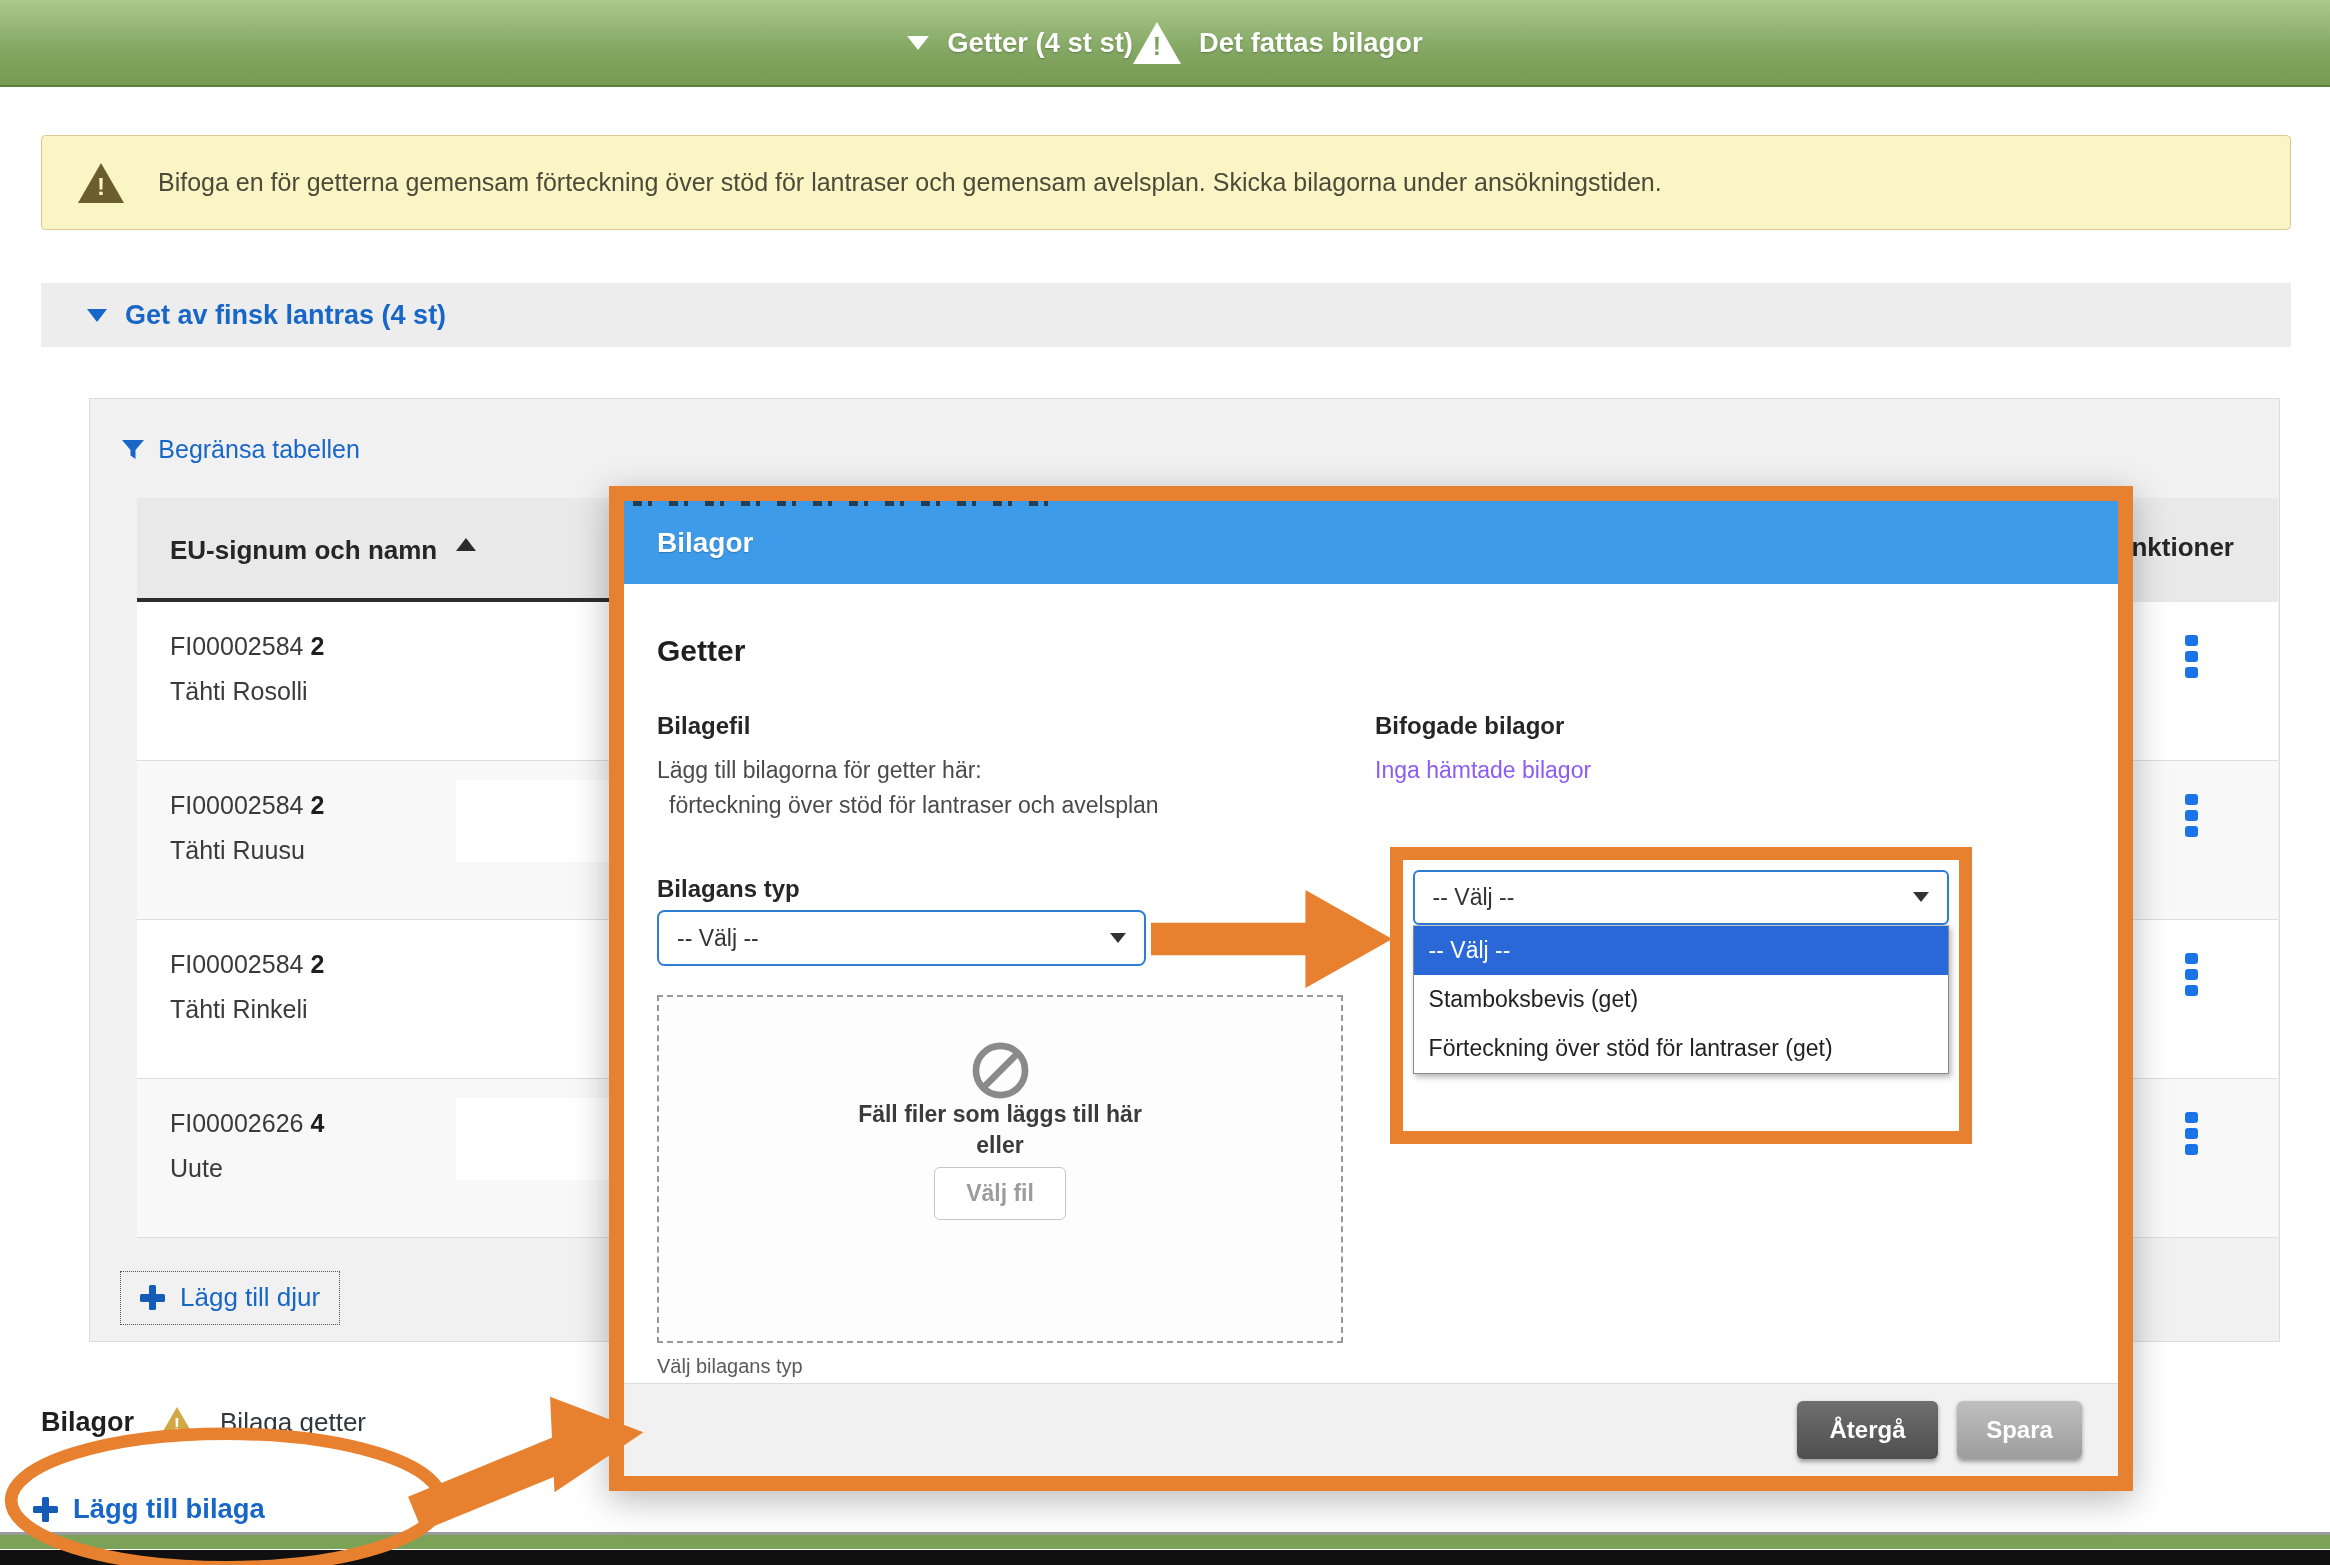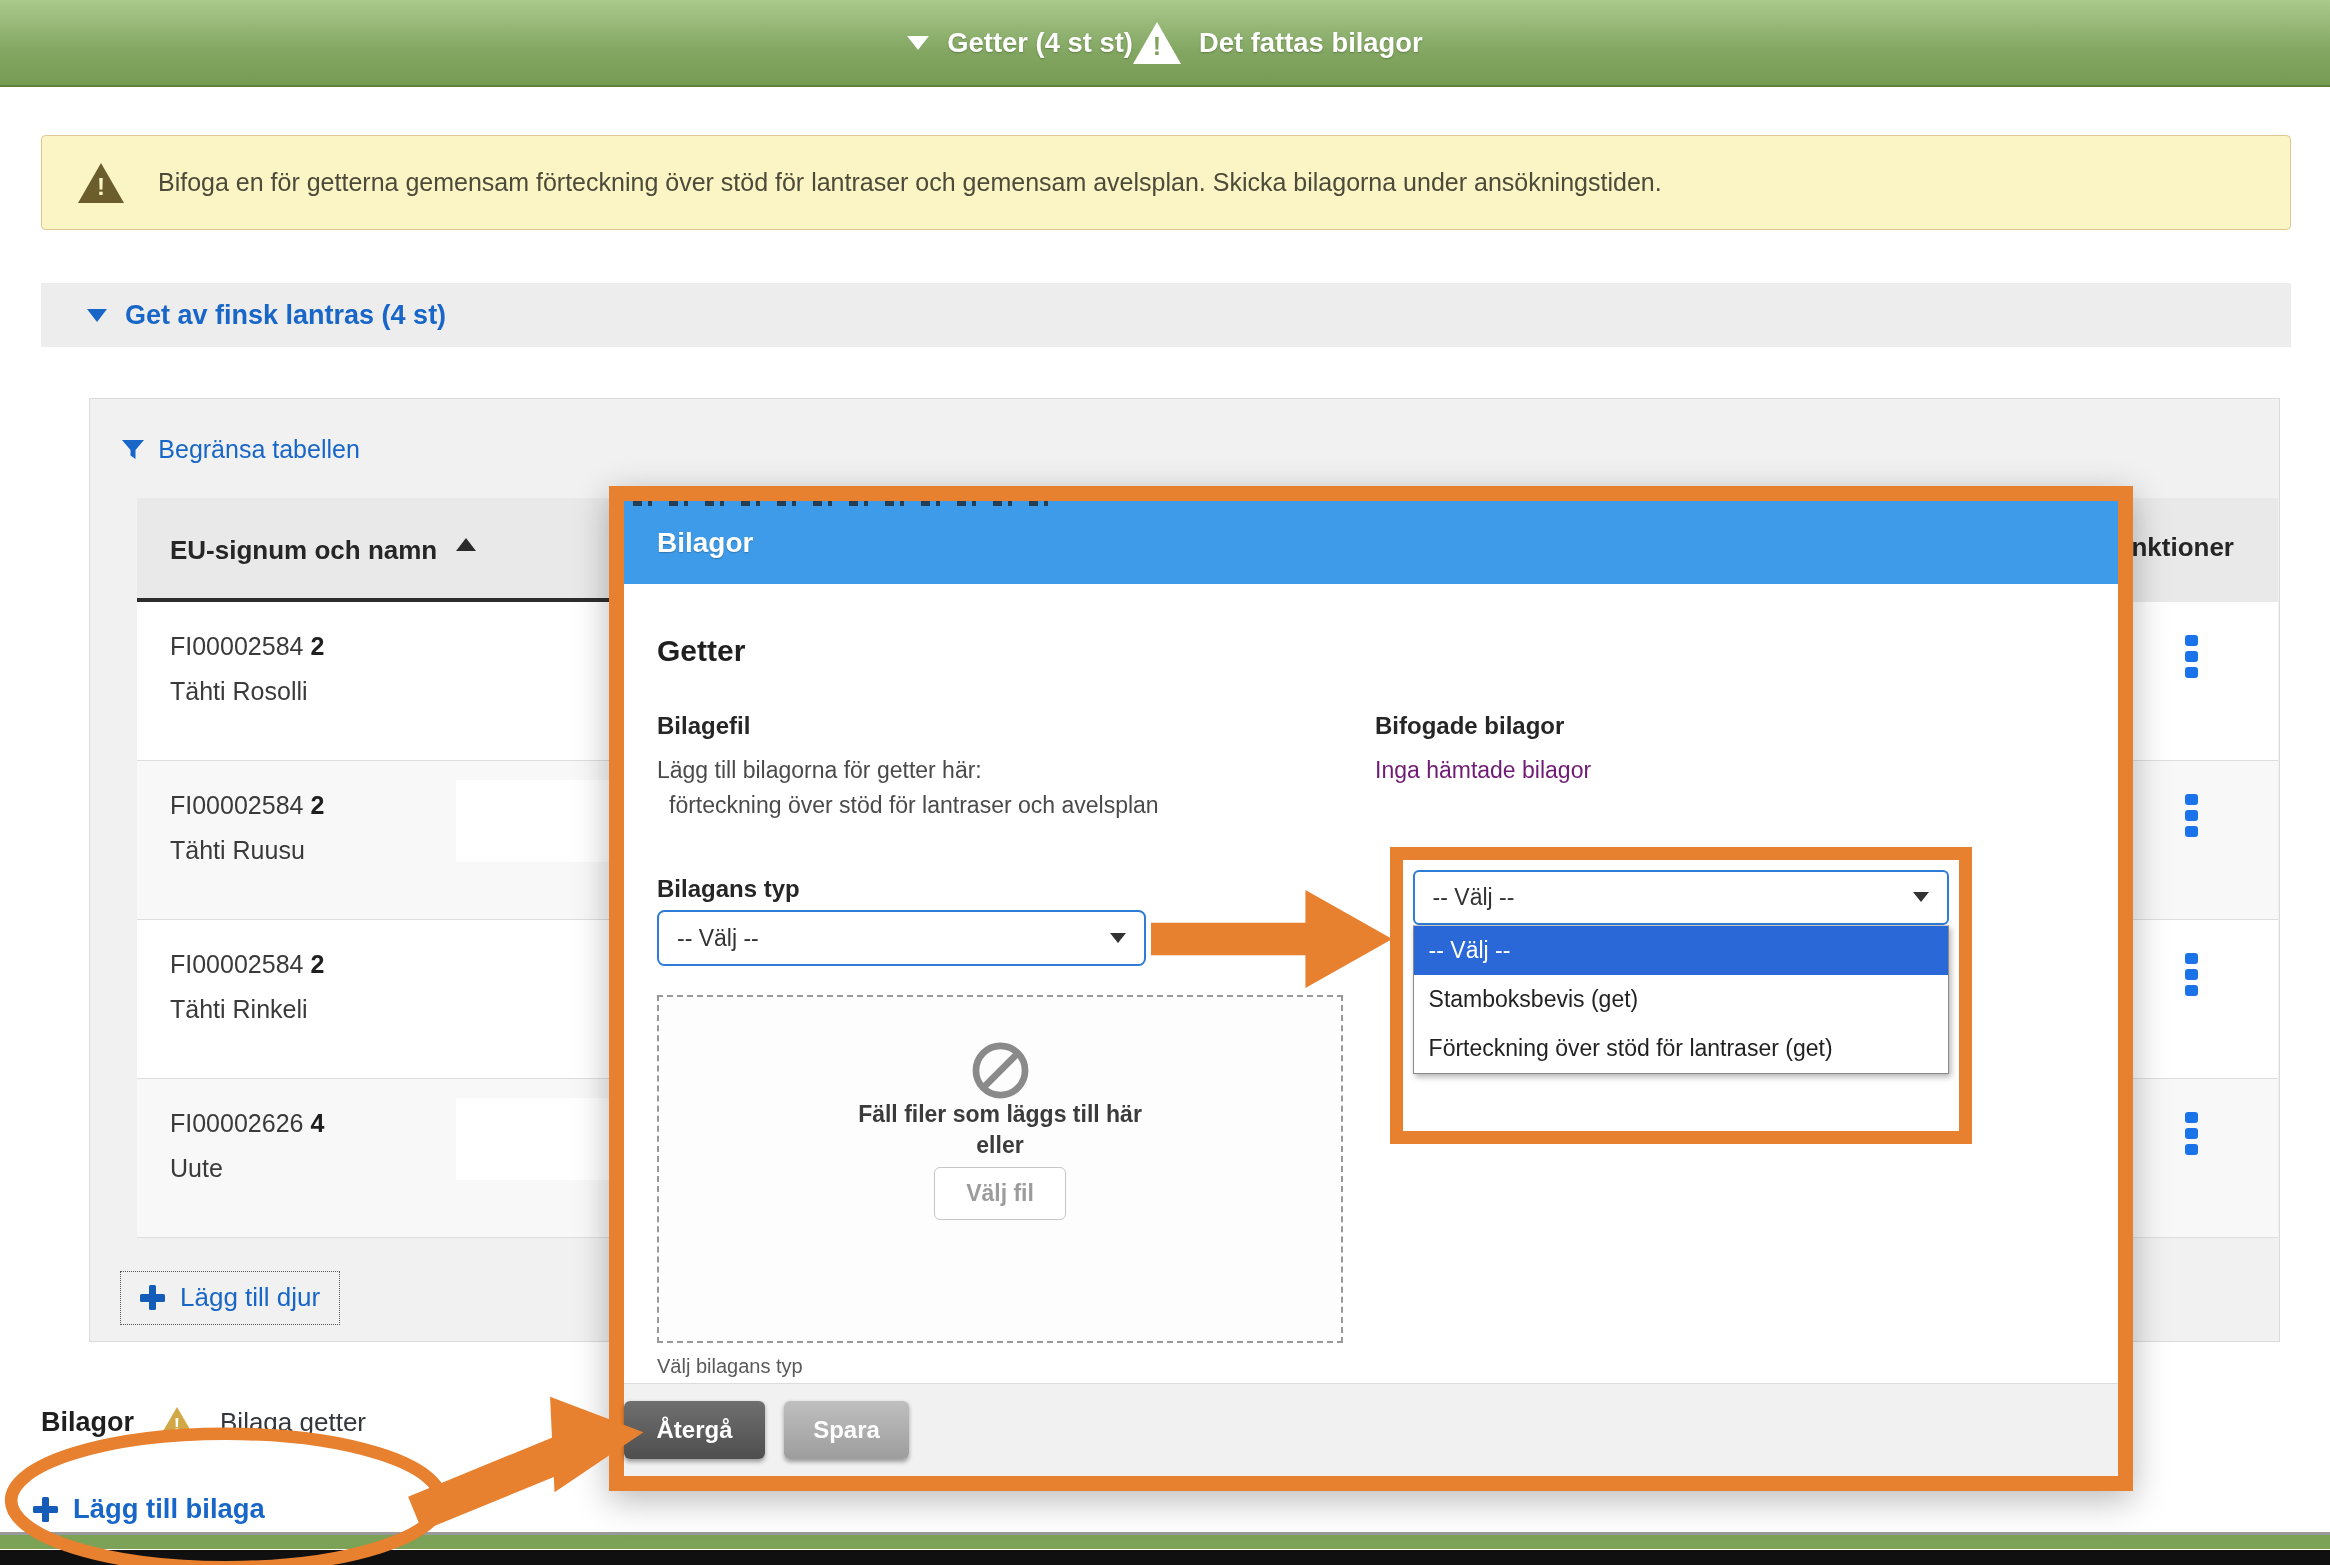--- a/index.html
+++ b/index.html
@@ -125,21 +125,21 @@
     background:repeating-linear-gradient(90deg,#1c2733 0 9px,transparent 9px 15px,#1c2733 15px 19px,transparent 19px 36px);
   }
   .modal-titlebar {
     height:83px; background:#3e9be9; display:flex; align-items:center; padding-left:33px;
   }
   .modal-title { color:#fff; font-weight:bold; font-size:28px; text-shadow:0 0.7px 1.5px rgba(0,0,0,.25); }
   .modal-body { position:relative; height:799px; background:#fff; }
   .m-heading   { position:absolute; left:33px; top:50px;  font-size:30px; font-weight:bold; color:#1f1f1f; }
   .m-label     { position:absolute; font-size:24px; font-weight:bold; color:#262626; }
   .m-desc      { position:absolute; font-size:23px; color:#4a4a4a; }
-  .m-muted     { position:absolute; font-size:23px; color:#701a75; }
+  .m-muted     { position:absolute; font-size:23px; color:#8b5cf6; }
   .select-box {
     display:flex; align-items:center; justify-content:space-between;
     border:2.2px solid #2e7cd6; border-radius:7.4px; background:#fff;
     padding:0 18px; font-size:23px; color:#333; cursor:pointer;
   }
   .select-left { position:absolute; left:33px; top:326px; width:489px; height:56px; }
   .select-arrow {
     width:0; height:0; border-left:8.2px solid transparent; border-right:8.2px solid transparent;
     border-top:10.4px solid #333;
   }
@@ -167,21 +167,21 @@
     margin:0 9.6px; border:0.7px solid #8a8a8a; border-top:0.7px solid #c7c7c7;
     background:#fff; box-shadow:2.2px 3px 6px rgba(0,0,0,.3);
   }
   .option {
     height:49px; display:flex; align-items:center; padding-left:15px;
     font-size:23px; color:#222; cursor:pointer; background:#fff;
   }
   .option.selected { background:#2a68d8; color:#fff; }
   .modal-footer {
     height:93px; background:#f1f1f1; border-top:1.5px solid #dcdcdc;
-    display:flex; align-items:center; gap:19px; padding-right:36px;
+    display:flex; align-items:center; justify-content:flex-end; gap:19px; padding-right:36px;
   }
   .btn {
     height:58px; border-radius:6px; border:none; color:#fff;
     font-family:"Liberation Sans", sans-serif;
     font-size:24px; font-weight:bold; cursor:pointer;
     box-shadow:0 2.2px 4.4px rgba(0,0,0,.35);
   }
   .btn-back { width:141px; background:linear-gradient(#6f6f6f,#4e4e4e); }
   .btn-save { width:125px; background:linear-gradient(#bfbfbf,#9d9d9d); }
   

